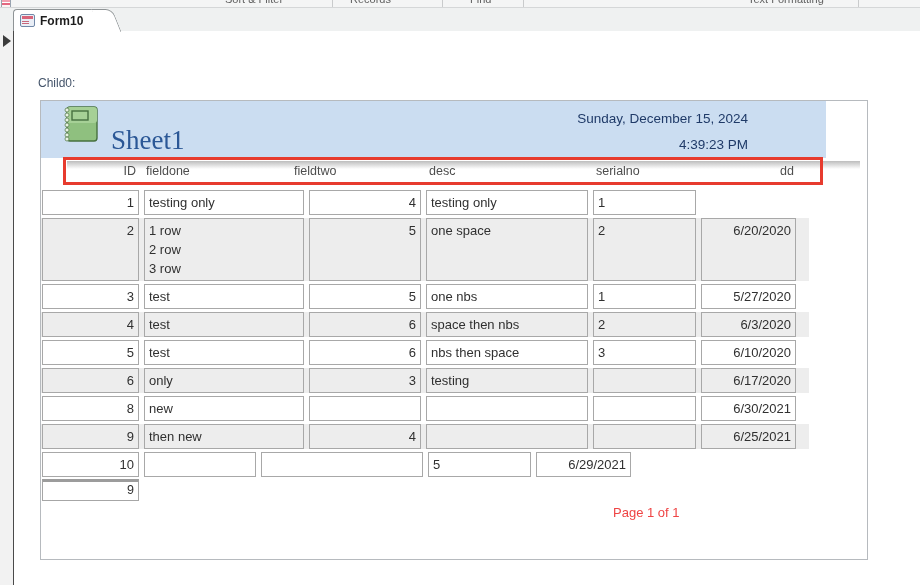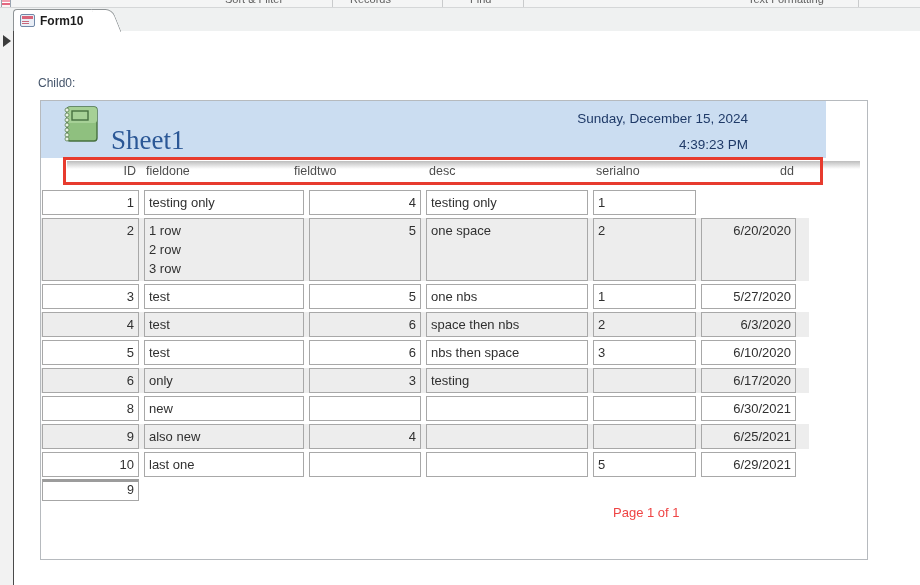--- a/index.html
+++ b/index.html
@@ -197,29 +197,28 @@
         <div class="data-row">
           <div class="cell c0">8</div>
           <div class="cell c1">new</div>
           <div class="cell c2"></div>
           <div class="cell c3"></div>
           <div class="cell c4"></div>
           <div class="cell c5">6/30/2021</div>
         </div>
         <div class="data-row alt">
           <div class="cell c0">9</div>
-          <div class="cell c1">also new</div>
+          <div class="cell c1">then new</div>
           <div class="cell c2">4</div>
           <div class="cell c3"></div>
           <div class="cell c4"></div>
           <div class="cell c5">6/25/2021</div>
         </div>
         <div class="data-row">
           <div class="cell c0">10</div>
-          <div class="cell c1">last one</div>
           <div class="cell c2"></div>
           <div class="cell c3"></div>
           <div class="cell c4">5</div>
           <div class="cell c5">6/29/2021</div>
         </div>
       </div>
 
     <div class="count-box">9</div>
     <div class="page-number">Page 1 of 1</div>
   </div>

